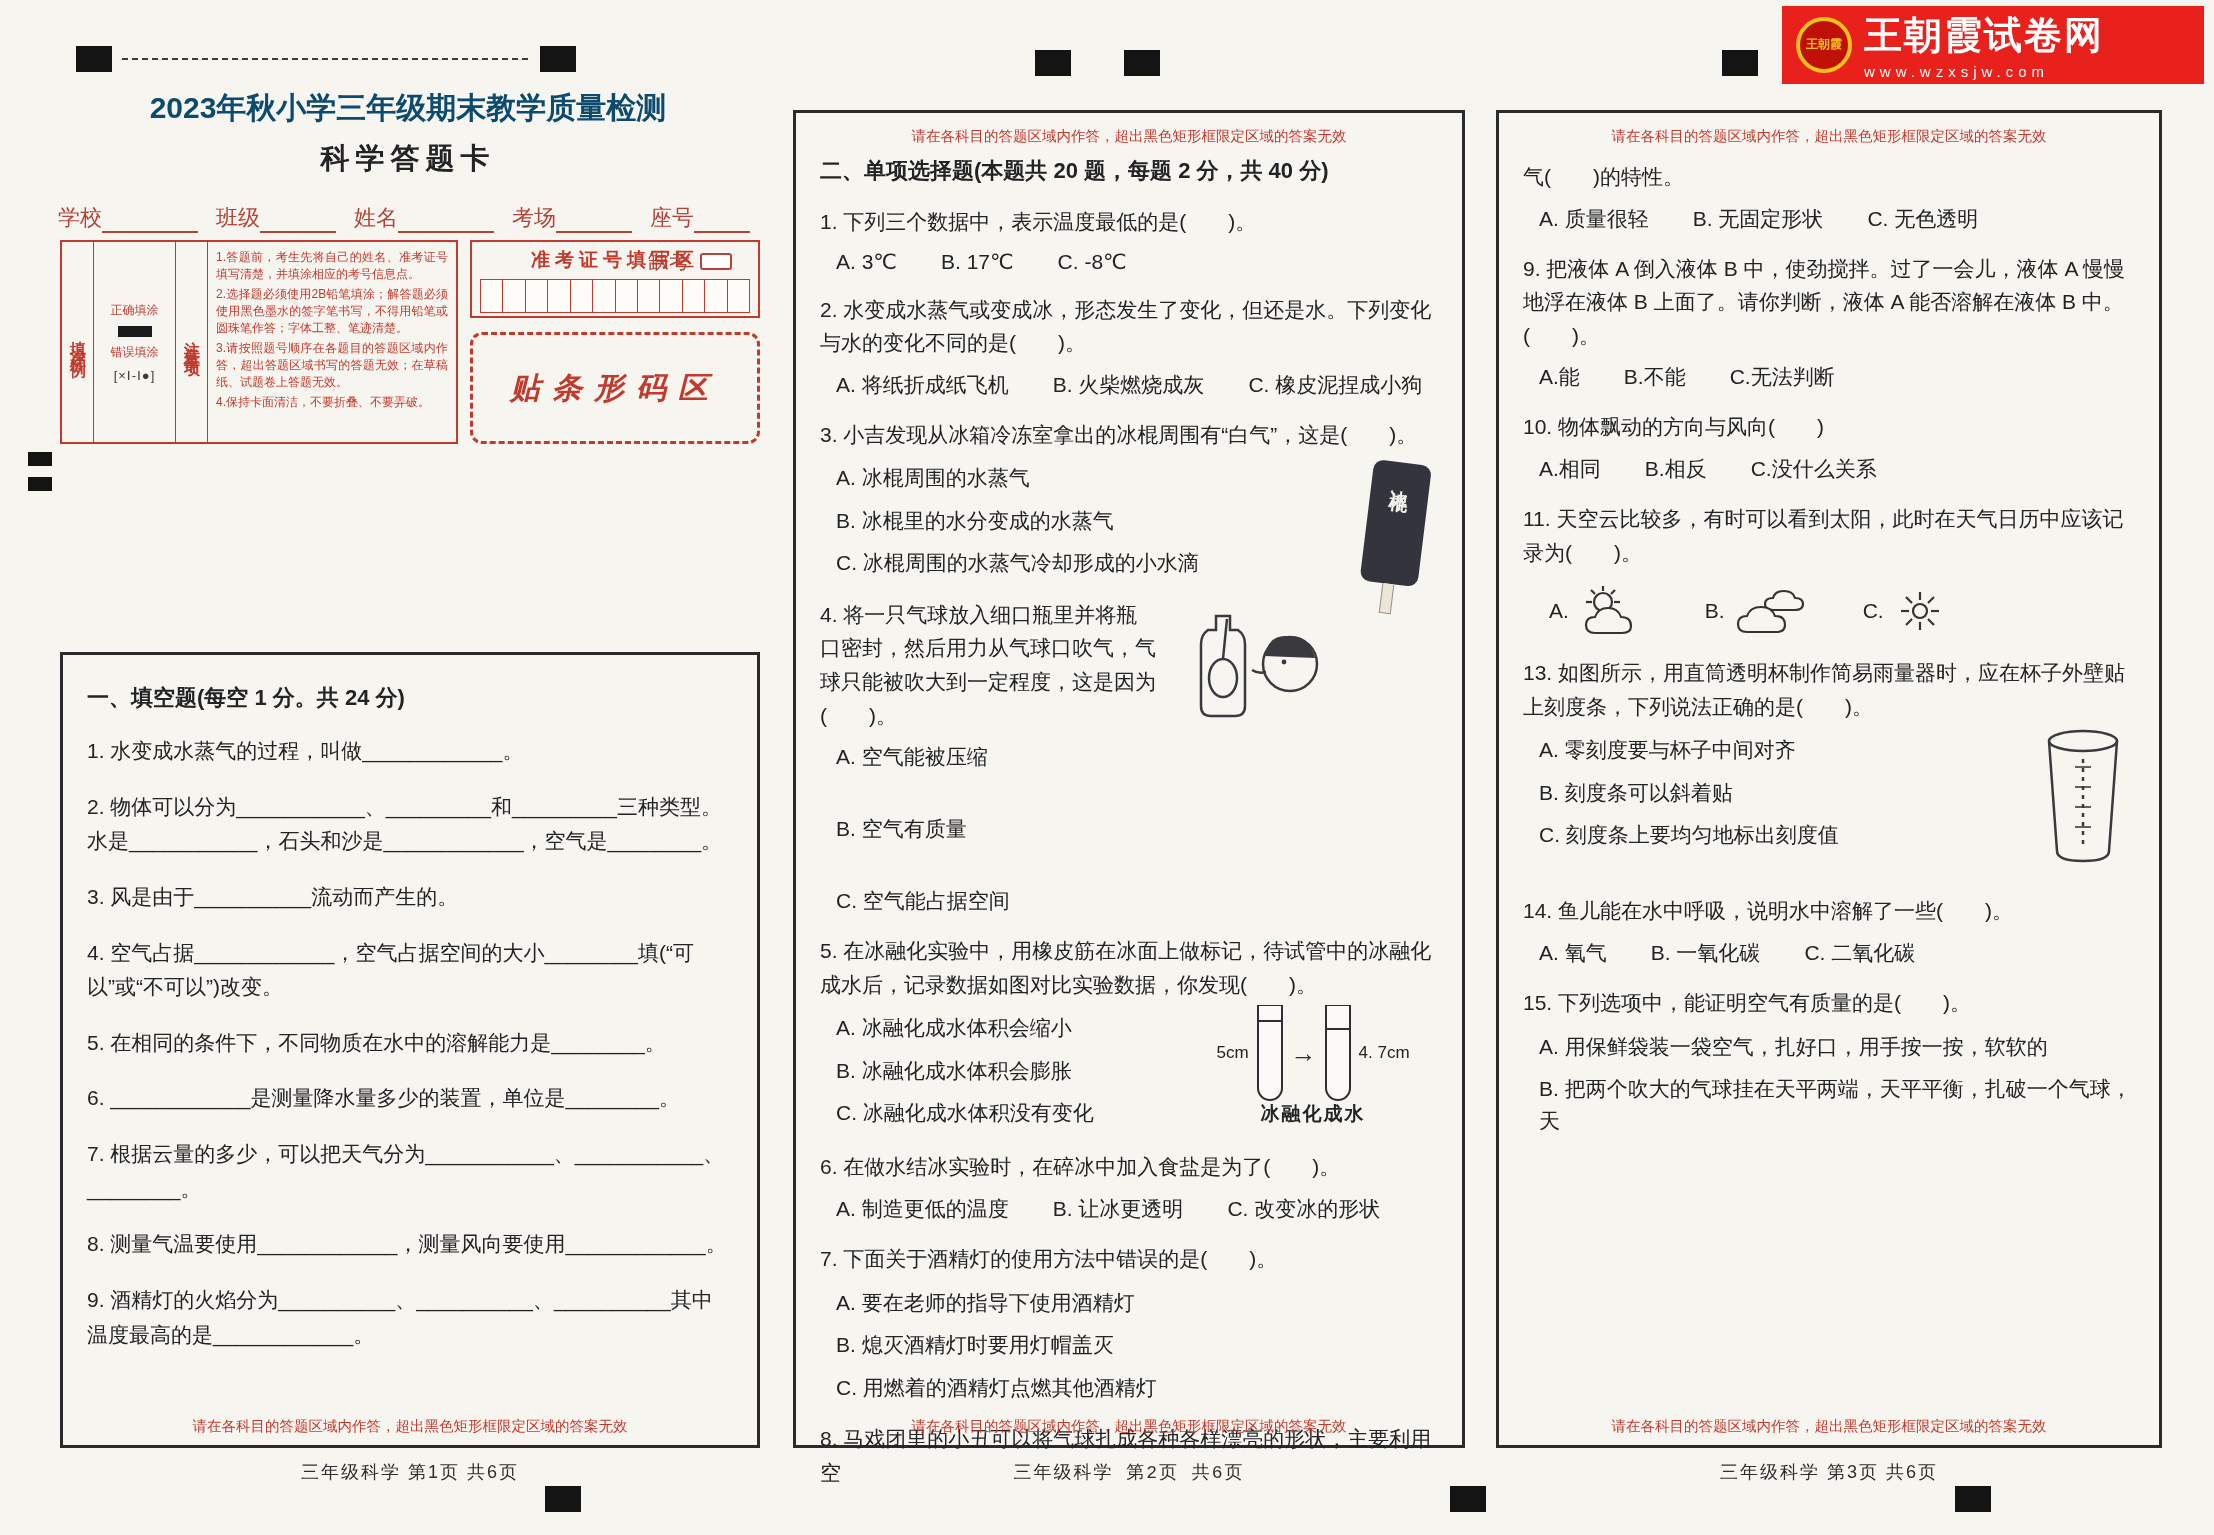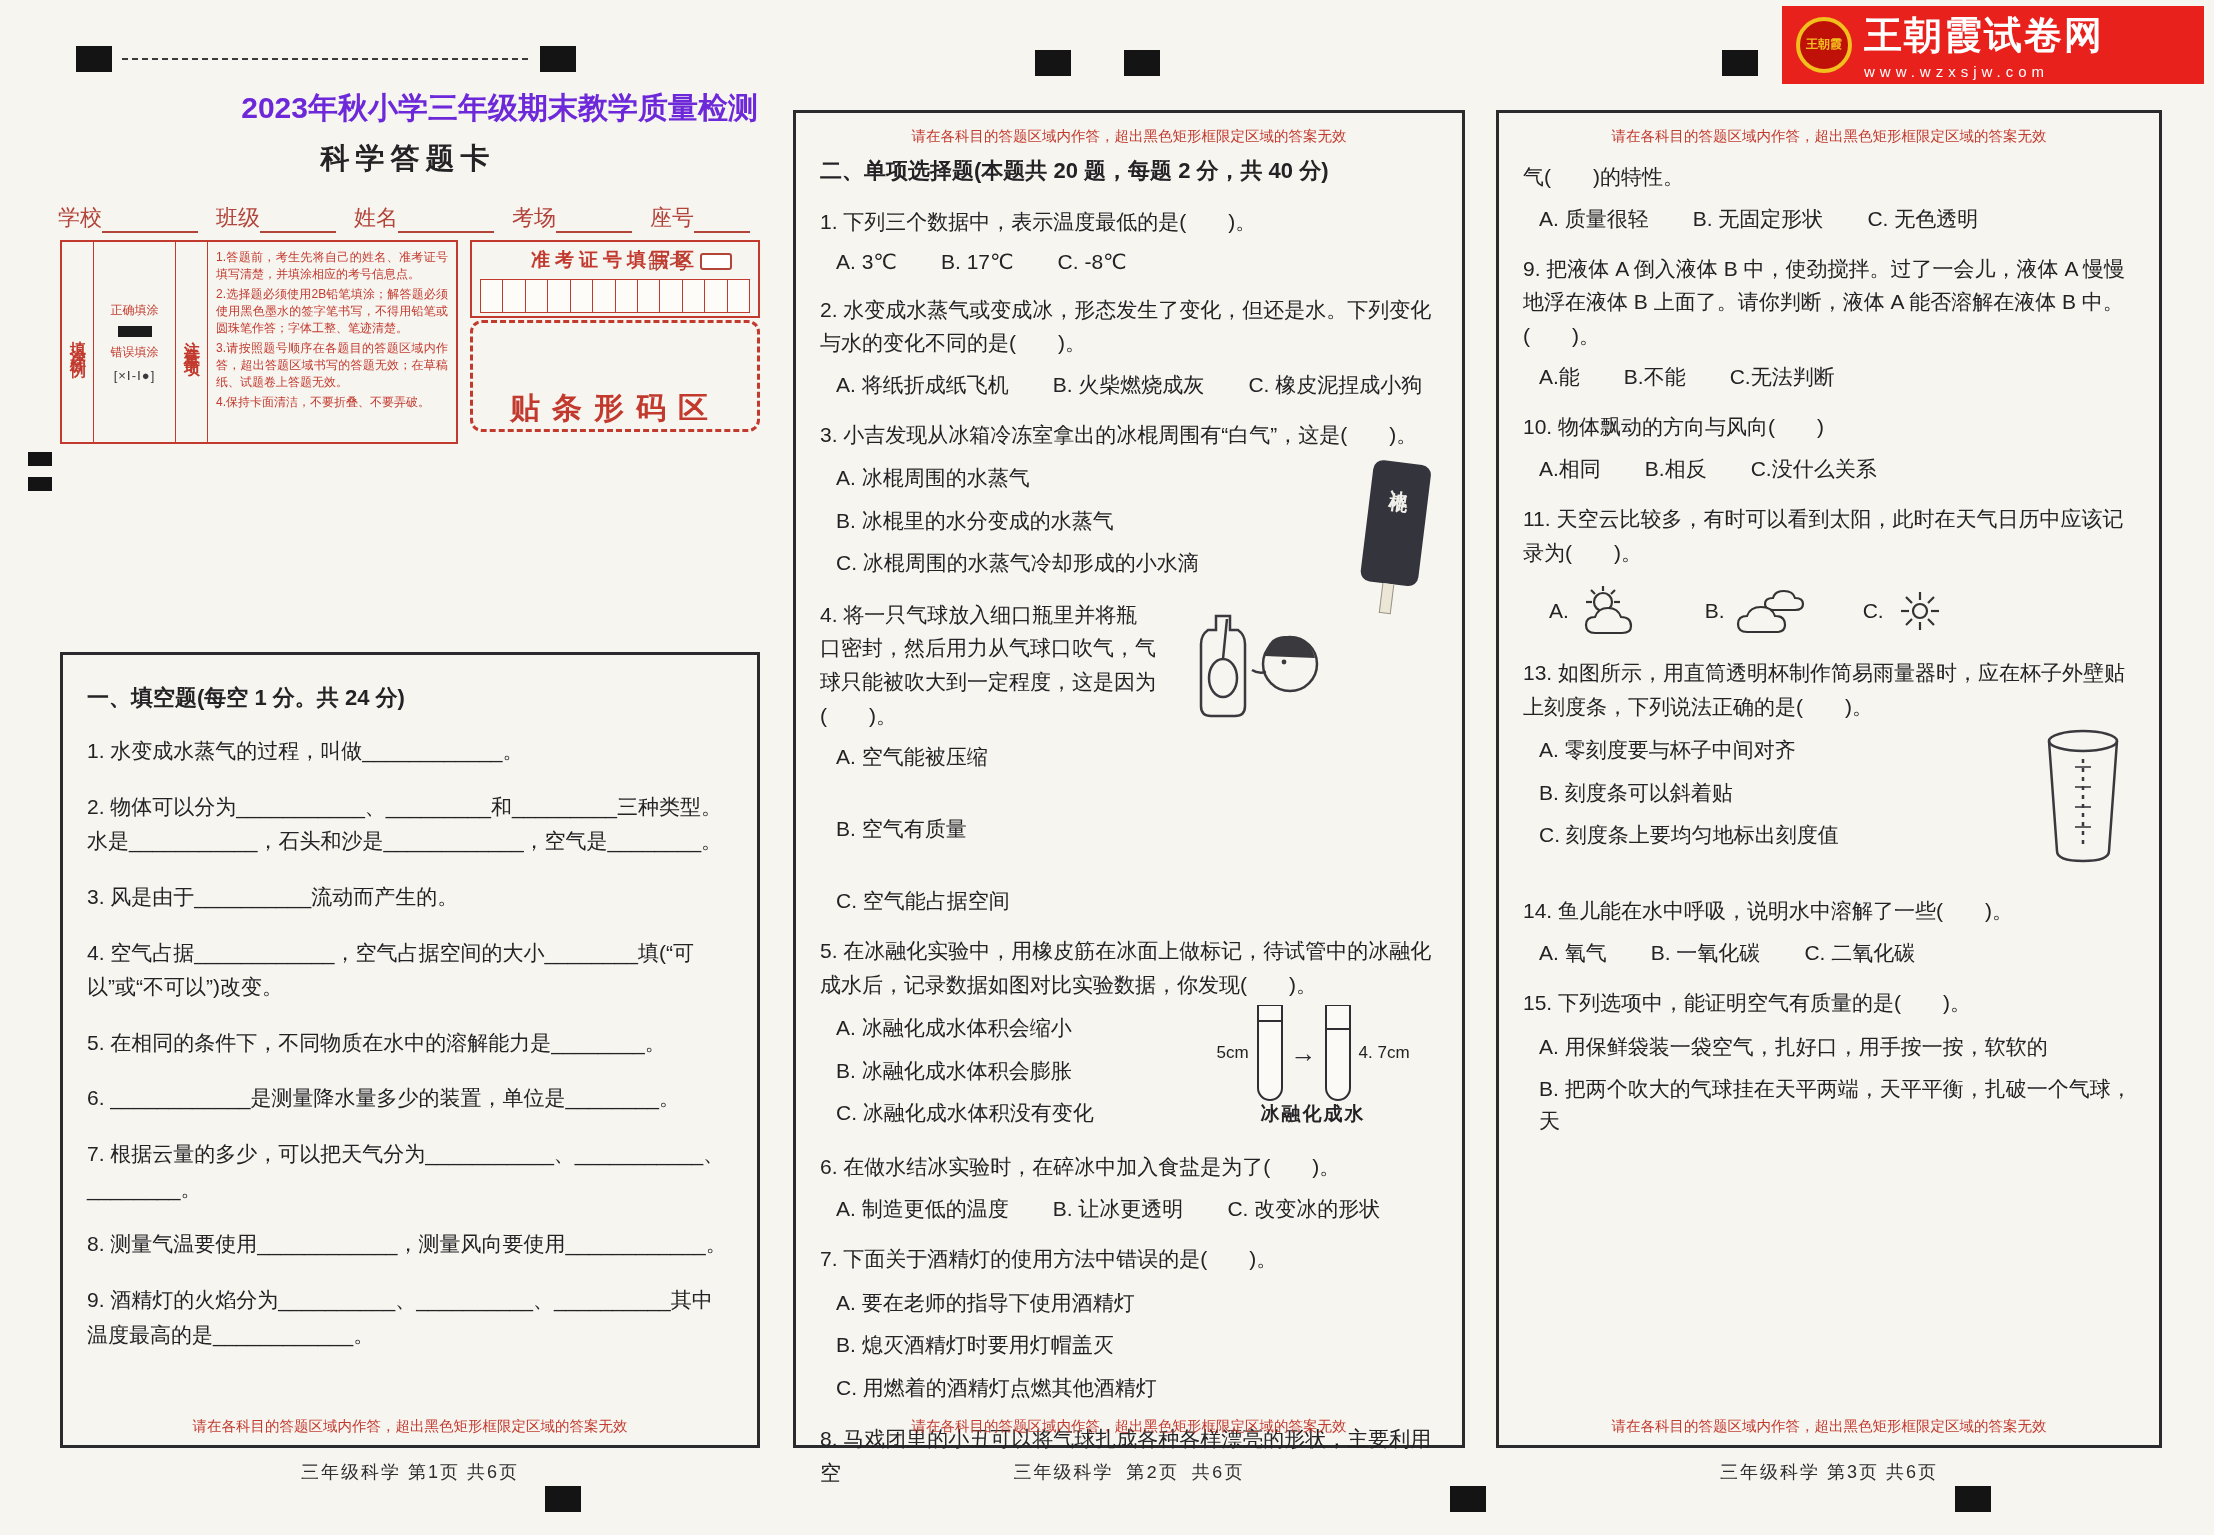--- a/index.html
+++ b/index.html
@@ -18,21 +18,21 @@
     background: #e8211c; display: flex; align-items: center; padding: 0 14px; gap: 12px; }
   .seal { width: 56px; height: 56px; border-radius: 50%; background: #c01108;
     border: 4px solid #f2c01d; color: #f2c01d; display: flex; align-items: center;
     justify-content: center; font-size: 12px; font-weight: bold; text-align: center; line-height: 1.1; }
   .logo-text { color: #fff; }
   .logo-title { font-size: 38px; font-weight: bold; letter-spacing: 2px; }
   .logo-url { font-size: 15px; letter-spacing: 5px; margin-top: 2px; }
 
   
   .p1-header { position: absolute; left: 58px; top: 88px; width: 700px; }
-  .exam-title { text-align: right; color: #6d28d9; font-weight: bold; font-size: 30px; }
+  .exam-title { text-align: center; color: #0c4a6e; font-weight: bold; font-size: 30px; }
   .sheet-title { text-align: center; color: #242427; font-weight: bold; font-size: 29px; margin-top: 10px; letter-spacing: 6px; }
   .fields-row { display: flex; margin-top: 24px; color: #b2443a; font-size: 22px; align-items: flex-end; }
   .field { display: flex; align-items: flex-end; margin-right: 18px; }
   .field:last-child { margin-right: 0; }
   .blank { display: inline-block; border-bottom: 2px solid #b2443a; height: 24px; }
   .absent-row { display: flex; justify-content: flex-end; align-items: center; gap: 10px;
     color: #b2443a; font-size: 21px; margin-top: 14px; padding-right: 26px; }
   .absent-box { width: 32px; height: 17px; border: 2px solid #b2443a; border-radius: 3px; background: #fff; }
 
   
@@ -48,22 +48,22 @@
   .notes-col { flex: 1; padding: 7px 8px; font-size: 12px; line-height: 1.42; }
   .notes-col p { margin-bottom: 3px; text-align: justify; }
 
   
   .examno-box { position: absolute; left: 470px; top: 240px; width: 290px; height: 78px;
     border: 2px solid #c23a2e; padding: 5px 8px; }
   .examno-title { color: #c23a2e; font-weight: bold; font-size: 19px; text-align: center; letter-spacing: 5px; }
   .examno-grid { display: flex; margin-top: 6px; border: 1.5px solid #c23a2e; height: 34px; background: #fdfcf9; }
   .examno-grid .cell { flex: 1; border-right: 1px solid #c23a2e; }
   .examno-grid .cell:last-child { border-right: none; }
-  .barcode-box { position: absolute; left: 470px; top: 320px; width: 290px; height: 112px;
-    border: 3px dashed #c23a2e; border-radius: 12px; display: flex; align-items: flex-end; justify-content: center; }
+  .barcode-box { position: absolute; left: 470px; top: 332px; width: 290px; height: 112px;
+    border: 3px dashed #c23a2e; border-radius: 12px; display: flex; align-items: center; justify-content: center; font-style: italic; }
   .barcode-label { color: #c23a2e; font-weight: bold; font-size: 30px; letter-spacing: 12px; }
 
   
   .panel { position: absolute; border: 3px solid #2b2b2e; padding: 14px 24px 40px 24px; }
   #panel1 { left: 60px; top: 652px; width: 700px; height: 796px; padding-top: 18px; }
   #panel2 { left: 793px; top: 110px; width: 672px; height: 1338px; }
   #panel3 { left: 1496px; top: 110px; width: 666px; height: 1338px; }
   .warn { color: #c23a2e; font-size: 14.5px; text-align: center; }
   .warn.bottom { position: absolute; bottom: 9px; left: 0; width: 100%; }
   .sec-title { font-weight: bold; font-size: 22px; margin-top: 10px; }

